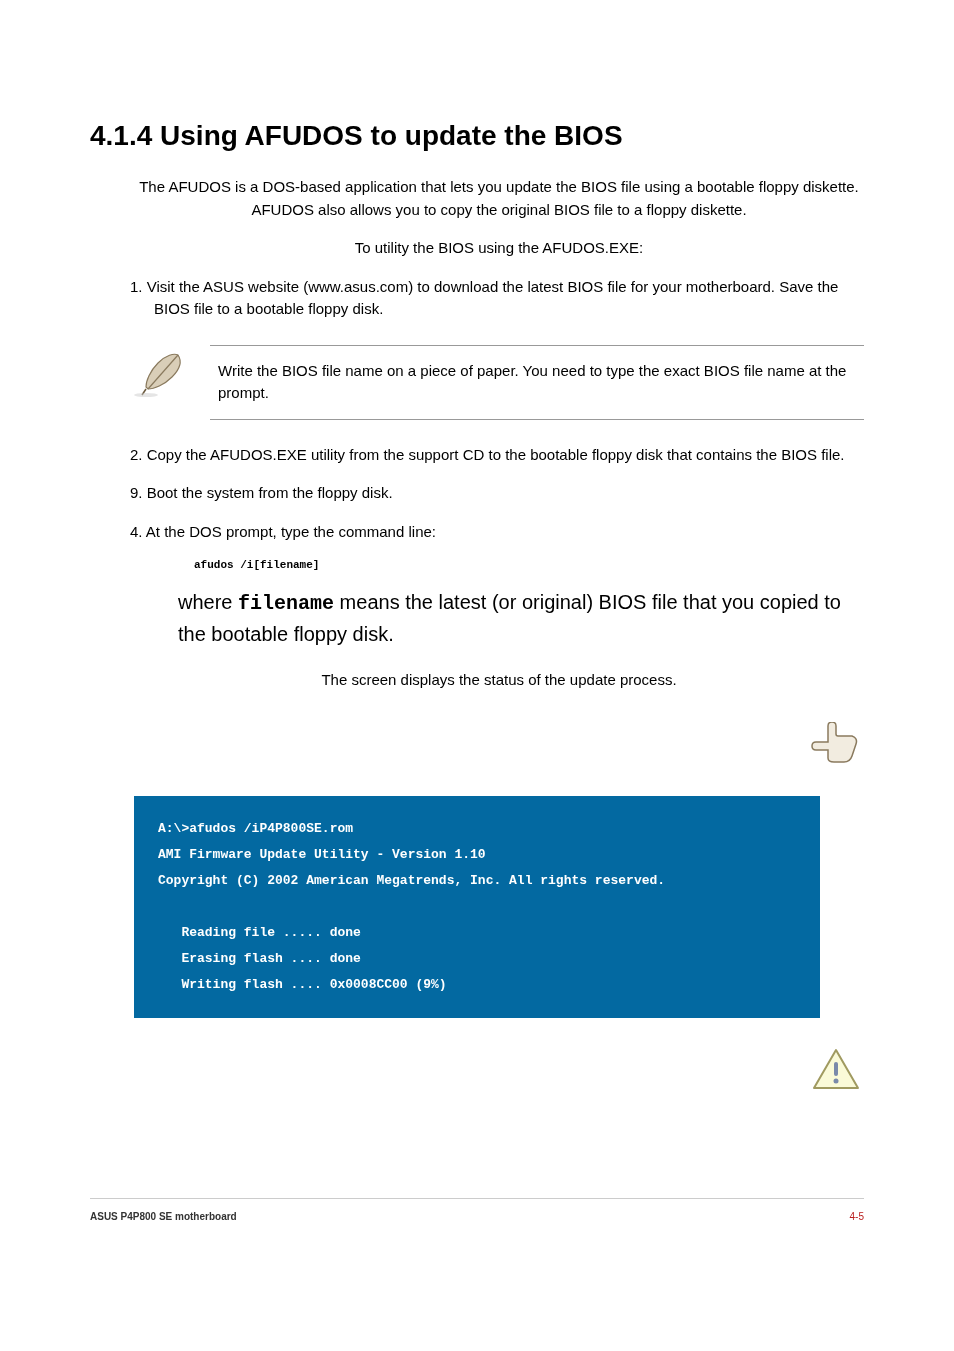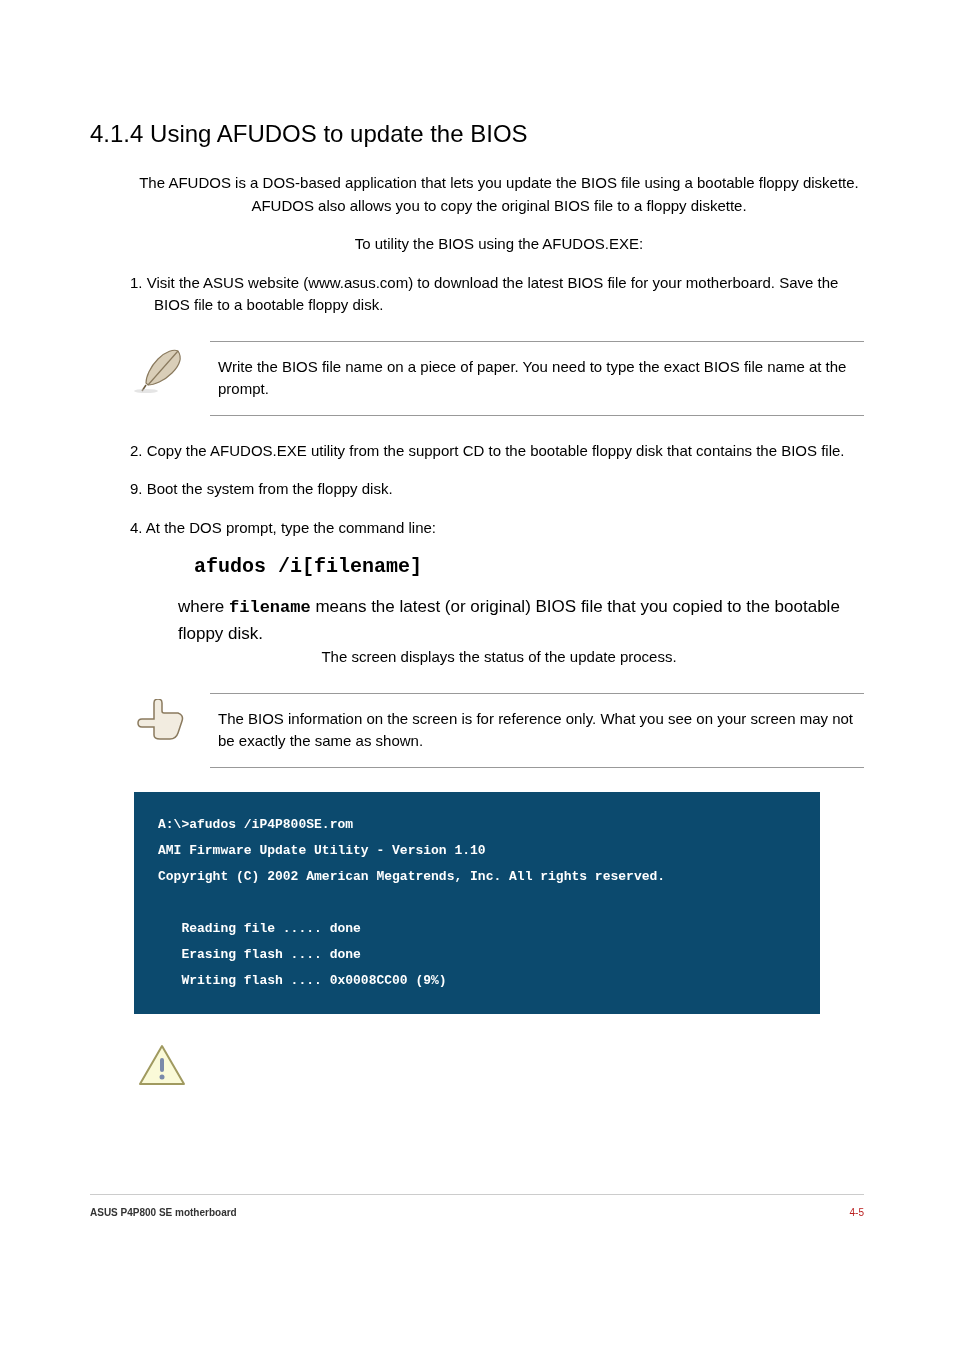--- a/index.html
+++ b/index.html
@@ -9,22 +9,22 @@
     }
     body {
       font-family: Arial, Helvetica, sans-serif;
       background: #ffffff;
       width: 954px;
       margin: 0 auto;
       padding: 120px 90px 60px 90px;
       color: #000;
     }
     .section-heading {
-      font-size: 24px;
-      font-weight: normal;
+      font-size: 28px;
+      font-weight: bold;
       color: #000;
       margin-bottom: 24px;
     }
     .body-text {
       font-size: 15px;
       line-height: 1.5;
       margin-bottom: 16px;
       margin-left: 44px;
       text-align: center;
     }
@@ -34,57 +34,59 @@
       margin-bottom: 16px;
       margin-left: 40px;
       padding-left: 24px;
       text-indent: -24px;
     }
     .note-block {
       display: flex;
       align-items: flex-start;
       margin: 24px 0 24px 44px;
       gap: 20px;
+      justify-content: flex-end;
     }
     .note-icon {
       flex-shrink: 0;
       width: 56px;
       height: 56px;
       display: flex;
       align-items: center;
       justify-content: center;
     }
     .note-content {
       flex: 1;
       border-top: 1px solid #999;
       border-bottom: 1px solid #999;
       padding: 14px 8px;
       font-size: 15px;
       line-height: 1.5;
     }
     .mono {
       font-family: "Courier New", Courier, monospace;
       font-weight: bold;
-      font-size: 20px;
+      font-size: 11px;
     }
     .mono-inline {
       font-family: "Courier New", Courier, monospace;
       font-weight: bold;
     }
     .indent-cmd {
       margin-left: 104px;
       margin-bottom: 16px;
     }
     .indent-desc {
       margin-left: 88px;
-      font-size: 17px;
+      margin-bottom: 20px;
+      font-size: 20px;
       line-height: 1.5;
     }
     .terminal {
-      background: #0c4a6e;
+      background: #0369a1;
       color: #fff;
       font-family: "Courier New", Courier, monospace;
       font-weight: bold;
       font-size: 13px;
       padding: 20px 24px;
       margin: 20px 44px 16px 44px;
       line-height: 2.0;
       white-space: pre;
     }
     .footer {
@@ -138,21 +140,20 @@
 </p>
 
 <p class="body-text">The screen displays the status of the update process.</p>
 
 <div class="note-block">
   <div class="note-icon">
     <svg width="56" height="44" viewBox="0 0 56 44">
       <path d="M 8 20 Q 4 20 4 24 Q 4 28 8 28 L 20 28 L 20 36 Q 20 40 26 40 L 36 40 Q 42 40 44 34 L 48 22 Q 50 16 44 14 L 30 14 Q 28 14 28 12 L 28 4 Q 28 0 24 0 Q 20 0 20 4 L 20 20 Z" fill="#f2ece0" stroke="#8a7a5e" stroke-width="1.5"></path>
     </svg>
   </div>
-  <div class="note-content">The BIOS information on the screen is for reference only. What you see on your screen may not be exactly the same as shown.</div>
 </div>
 
 <div class="terminal"><span>A:\&gt;afudos /iP4P800SE.rom</span>
 <span>AMI Firmware Update Utility - Version 1.10</span>
 <span>Copyright (C) 2002 American Megatrends, Inc. All rights reserved.</span>
 
 <span>   Reading file ..... done</span>
 <span>   Erasing flash .... done</span>
 <span>   Writing flash .... 0x0008CC00 (9%)</span></div>
 

